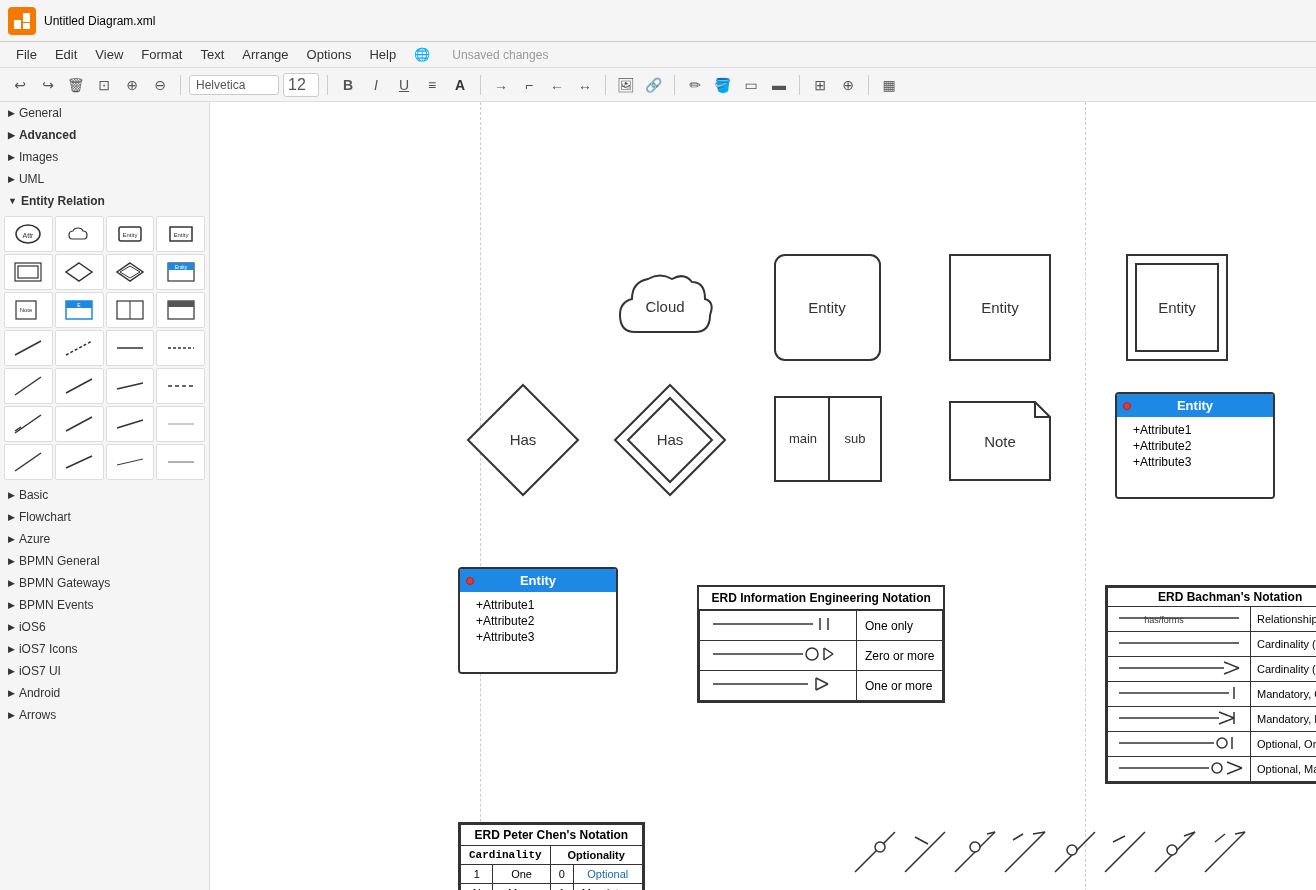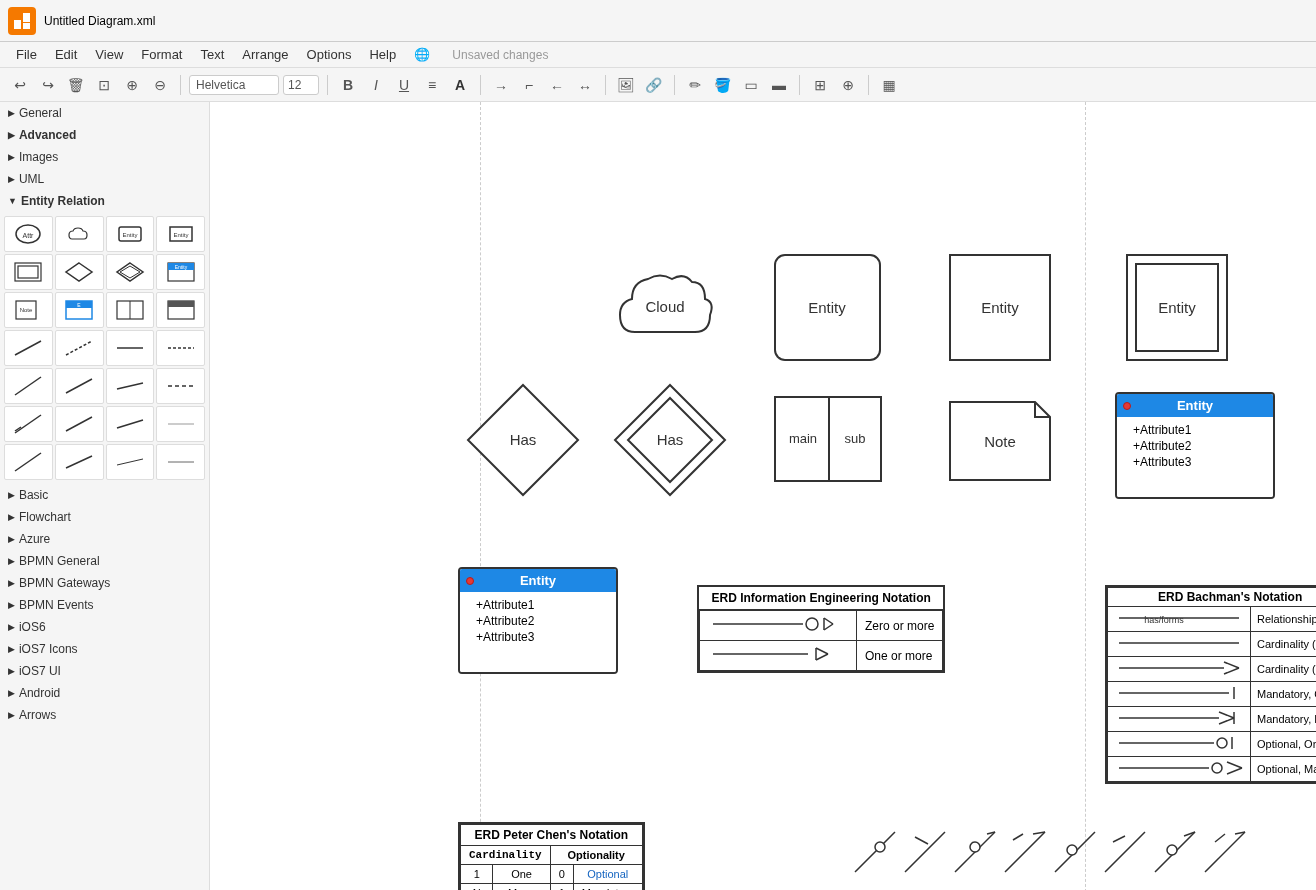--- a/index.html
+++ b/index.html
@@ -61,21 +61,21 @@
       font-size: 14px; color: #555;
     }
     .toolbar-sep { width: 1px; height: 20px; background: #ccc; margin: 0 4px; }
     #font-name {
       border: 1px solid #ccc; border-radius: 3px;
       padding: 2px 6px; font-size: 12px; color: #555;
       background: white; width: 90px;
     }
     #font-size {
       border: 1px solid #ccc; border-radius: 3px;
-      padding: 2px 4px; font-size: 12px; color: #555;
+      padding: 2px 4px; font-size: 16px; color: #555;
       background: white; width: 36px;
     }
 
     
     #main-layout {
       display: flex;
       height: calc(100vh - 90px);
     }
 
     
@@ -649,20 +649,30 @@
         </div>
       </div>
 
       <div class="erd-table" style="left:487px; top:483px;">
         <div class="erd-table-header">ERD Information Engineering Notation</div>
         <table>
           <tbody>
           <tr>
             <td style="text-align:center;">
               <svg width="140" height="20">
+                    <line x1="5" y1="10" x2="105" y2="10" stroke="#333" stroke-width="1.5"></line>
+                    <line x1="112" y1="4" x2="112" y2="16" stroke="#333" stroke-width="1.5"></line>
+                    <line x1="120" y1="4" x2="120" y2="16" stroke="#333" stroke-width="1.5"></line>
+                  </svg>
+            </td>
+            <td>One only</td>
+          </tr>
+          <tr>
+            <td style="text-align:center;">
+              <svg width="140" height="20">
                     <line x1="5" y1="10" x2="95" y2="10" stroke="#333" stroke-width="1.5"></line>
                     <circle cx="104" cy="10" r="6" fill="white" stroke="#333" stroke-width="1.5"></circle>
                     <line x1="116" y1="4" x2="125" y2="10" stroke="#333" stroke-width="1.5"></line>
                     <line x1="116" y1="16" x2="125" y2="10" stroke="#333" stroke-width="1.5"></line>
                     <line x1="116" y1="4" x2="116" y2="16" stroke="#333" stroke-width="1.5"></line>
                   </svg>
             </td>
             <td>Zero or more</td>
           </tr>
           <tr>

